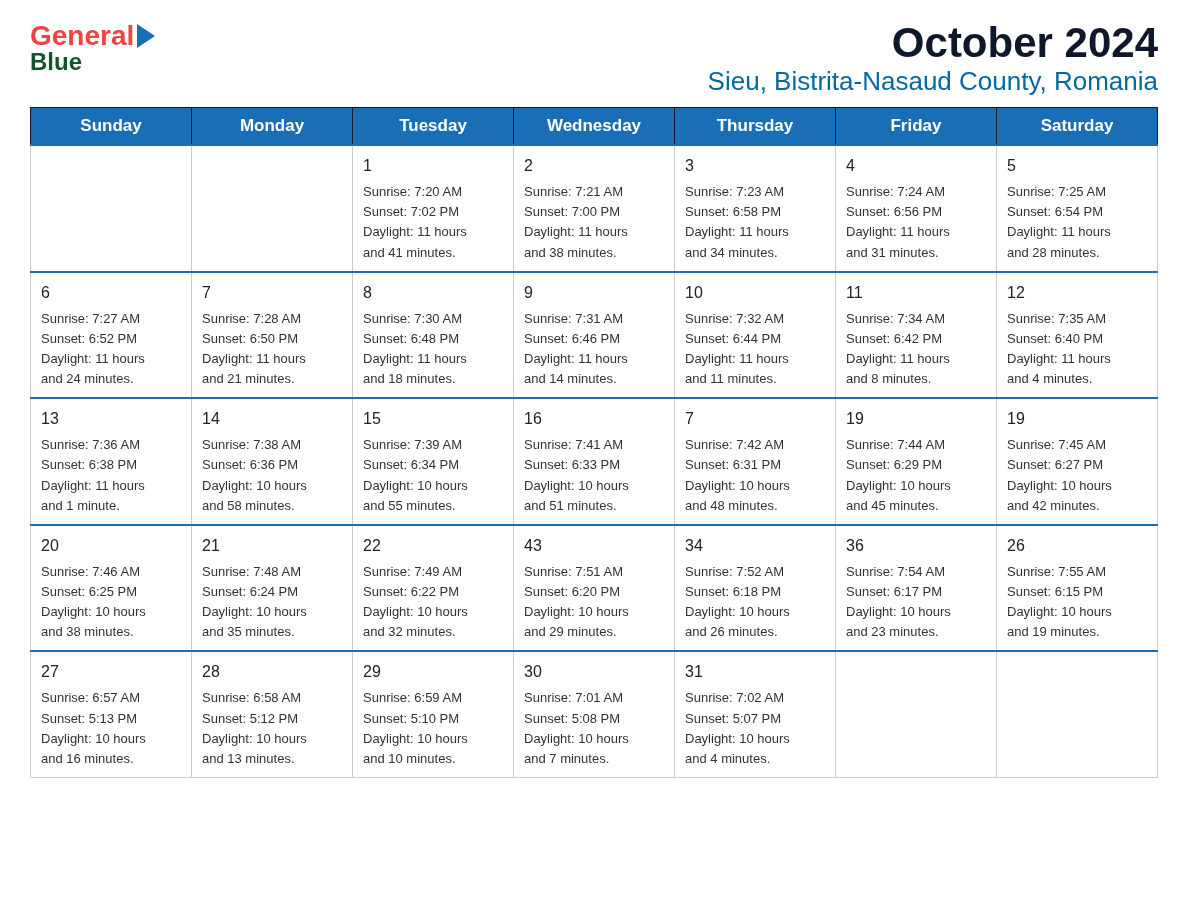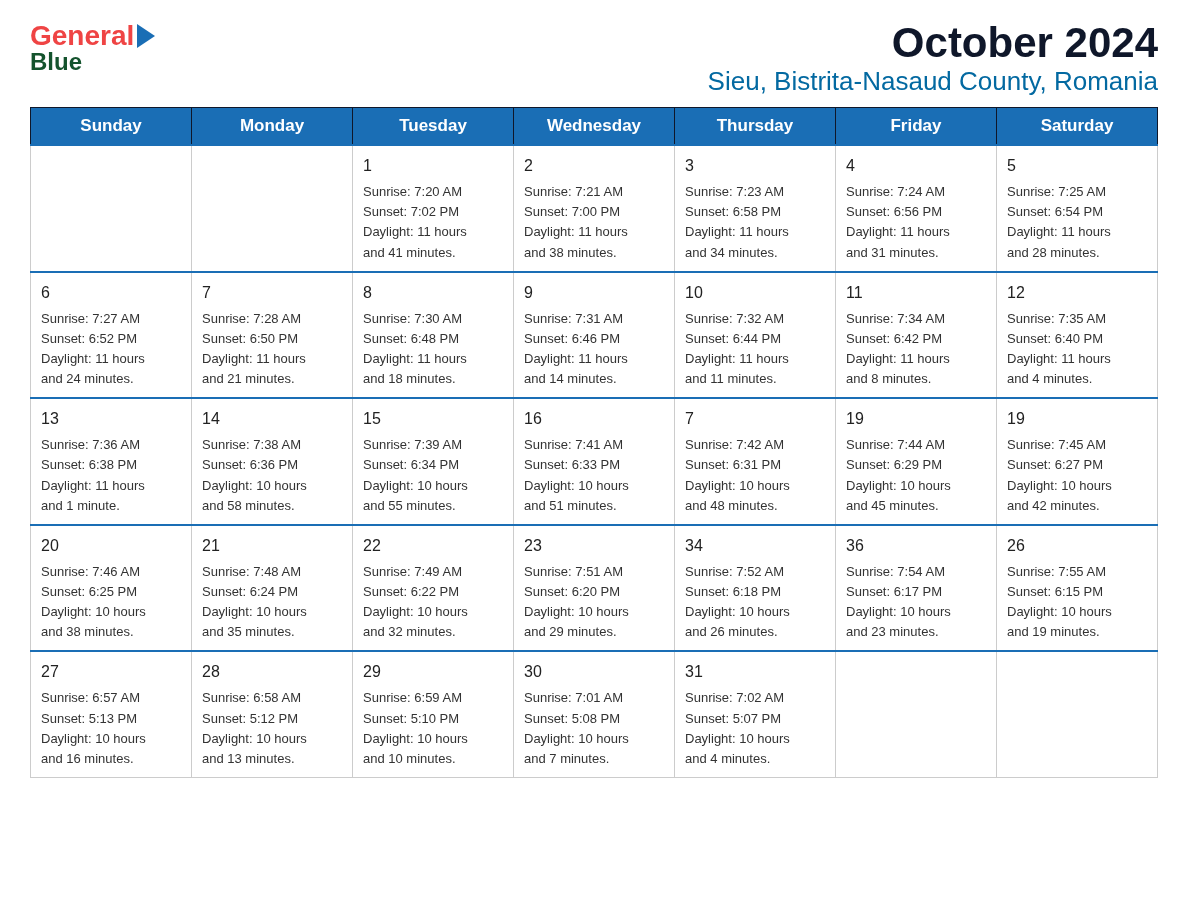--- a/index.html
+++ b/index.html
@@ -219,21 +219,21 @@
         </td>
         <td>
           <span class="day-number">21</span>
           <div class="day-info">Sunrise: 7:48 AM<br>Sunset: 6:24 PM<br>Daylight: 10 hours<br>and 35 minutes.</div>
         </td>
         <td>
           <span class="day-number">22</span>
           <div class="day-info">Sunrise: 7:49 AM<br>Sunset: 6:22 PM<br>Daylight: 10 hours<br>and 32 minutes.</div>
         </td>
         <td>
-          <span class="day-number">23</span>
+          <span class="day-number">43</span>
           <div class="day-info">Sunrise: 7:51 AM<br>Sunset: 6:20 PM<br>Daylight: 10 hours<br>and 29 minutes.</div>
         </td>
         <td>
           <span class="day-number">34</span>
           <div class="day-info">Sunrise: 7:52 AM<br>Sunset: 6:18 PM<br>Daylight: 10 hours<br>and 26 minutes.</div>
         </td>
         <td>
           <span class="day-number">36</span>
           <div class="day-info">Sunrise: 7:54 AM<br>Sunset: 6:17 PM<br>Daylight: 10 hours<br>and 23 minutes.</div>
         </td>

